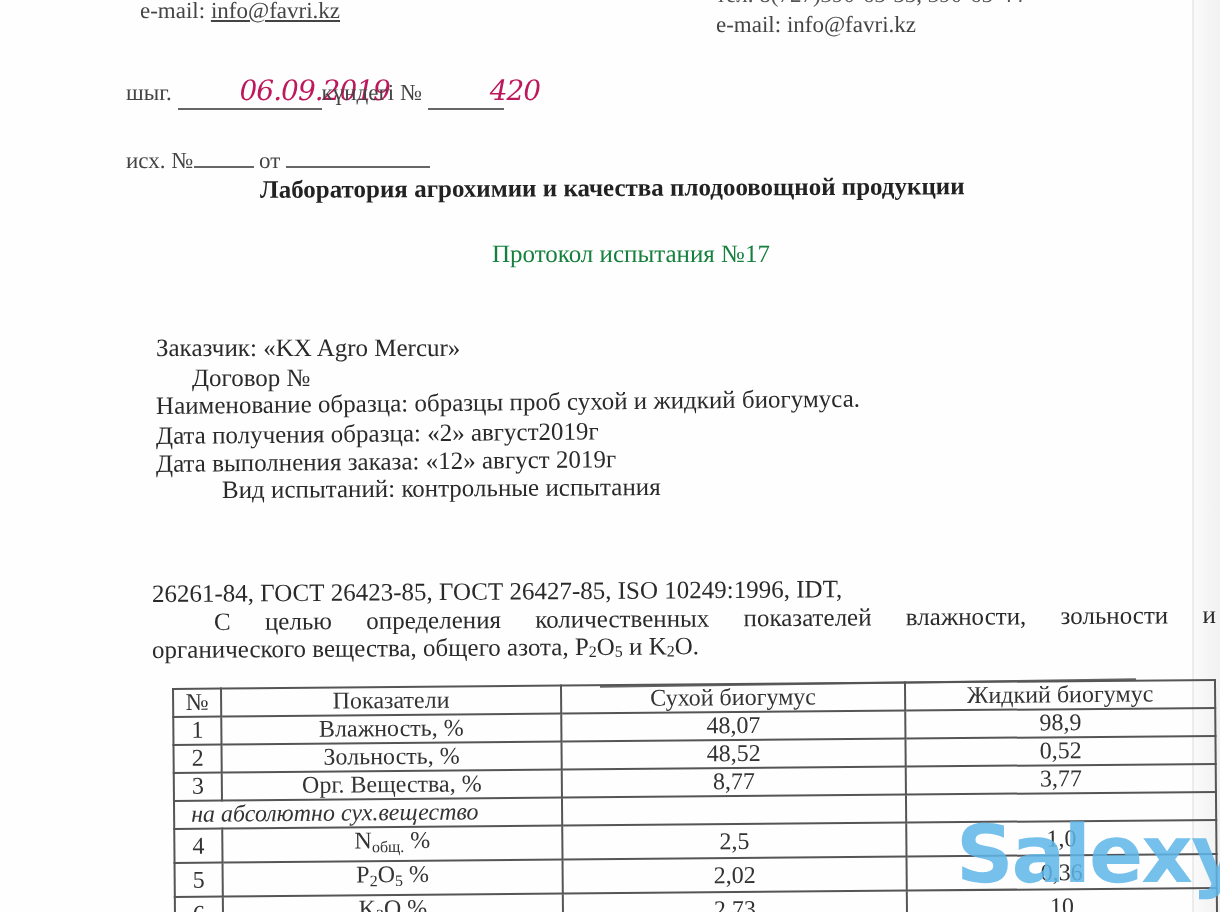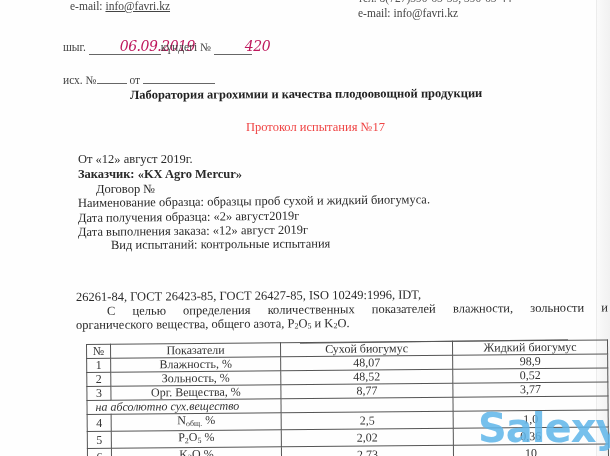--- a/index.html
+++ b/index.html
@@ -11,24 +11,24 @@
   .hdr { font-size: 11.5px; color: #444; }
   .hdr-left-email { left: 70px; top: 0px; }
   .hdr-right-phone { left: 358px; top: -8px; color: #555; }
   .hdr-right-email { left: 358px; top: 7px; }
   .ref { font-size: 11.5px; color: #444; }
   .ref-line1 { left: 63px; top: 38px; }
   .ref-line2 { left: 63px; top: 54px; margin-top: 20px; }
   .hand { font-family: "DejaVu Serif", serif; font-style: italic; color: #be185d; font-size: 14px; letter-spacing: -0.5px; margin-left: 31px; }
   .uline { display: inline-block; border-bottom: 1px solid #666; vertical-align: baseline; }
   .title { left: 130px; top: 87px; font-size: 12.5px; font-weight: bold; color: #222; transform: rotate(-0.3deg); }
-  .subtitle { left: 246px; top: 120px; font-size: 12.5px; color: #ef4444; }
+  .subtitle { left: 246px; top: 120px; font-size: 12.5px; color: #15803d; }
   .info { font-size: 12.5px; color: #2a2a2a; line-height: 15px; }
   .info-1 { left: 78px; top: 152px; }
-  .info-2 { left: 78px; top: 167px; font-weight: bold; }
+  .info-2 { left: 78px; top: 167px; }
   .info-3 { left: 96px; top: 182px; }
   .info-4 { left: 78px; top: 196px; transform: rotate(-0.6deg); transform-origin: left; }
   .info-5 { left: 78px; top: 211px; transform: rotate(-0.6deg); transform-origin: left; }
   .info-6 { left: 78px; top: 225px; transform: rotate(-0.6deg); transform-origin: left; }
   .info-7 { left: 111px; top: 238px; transform: rotate(-0.4deg); transform-origin: left; }
   .info-8 { left: 111px; top: 252px; }
   .para { font-size: 12.5px; color: #2a2a2a; }
   .para-1 { left: 107px; top: 275px; word-spacing: 3px; }
   .para-2 { left: 76px; top: 290px; transform: rotate(-0.4deg); transform-origin: left; }
   .para-3 { left: 107px; top: 304px; word-spacing: 14px; transform: rotate(-0.4deg); transform-origin: left; }
@@ -64,21 +64,20 @@
   </div>
   <div class="abs ref ref-line2">
     <span>исх. №</span><span class="uline" style="width:30px;height:10px;"></span>
     <span>от</span>
     <span class="uline" style="width:72px;height:10px;"></span>
   </div>
 
   <div class="abs title">Лаборатория агрохимии и качества плодоовощной продукции</div>
   <div class="abs subtitle">Протокол испытания №17</div>
 
-  <div class="abs info info-1">От «12» август 2019г.</div>
   <div class="abs info info-2">Заказчик:  «KX Agro Mercur»</div>
   <div class="abs info info-3">Договор №</div>
   <div class="abs info info-4">Наименование образца: образцы проб сухой и жидкий биогумуса.</div>
   <div class="abs info info-5">Дата получения образца: «2» август2019г</div>
   <div class="abs info info-6">Дата выполнения заказа: «12» август 2019г</div>
   <div class="abs info info-7">Вид испытаний: контрольные испытания</div>
 
   <div class="abs para para-2">26261-84, ГОСТ 26423-85,  ГОСТ 26427-85, ISO 10249:1996, IDT,</div>
   <div class="abs para para-3">С целью определения количественных показателей влажности, зольности и</div>
   <div class="abs para para-4">

